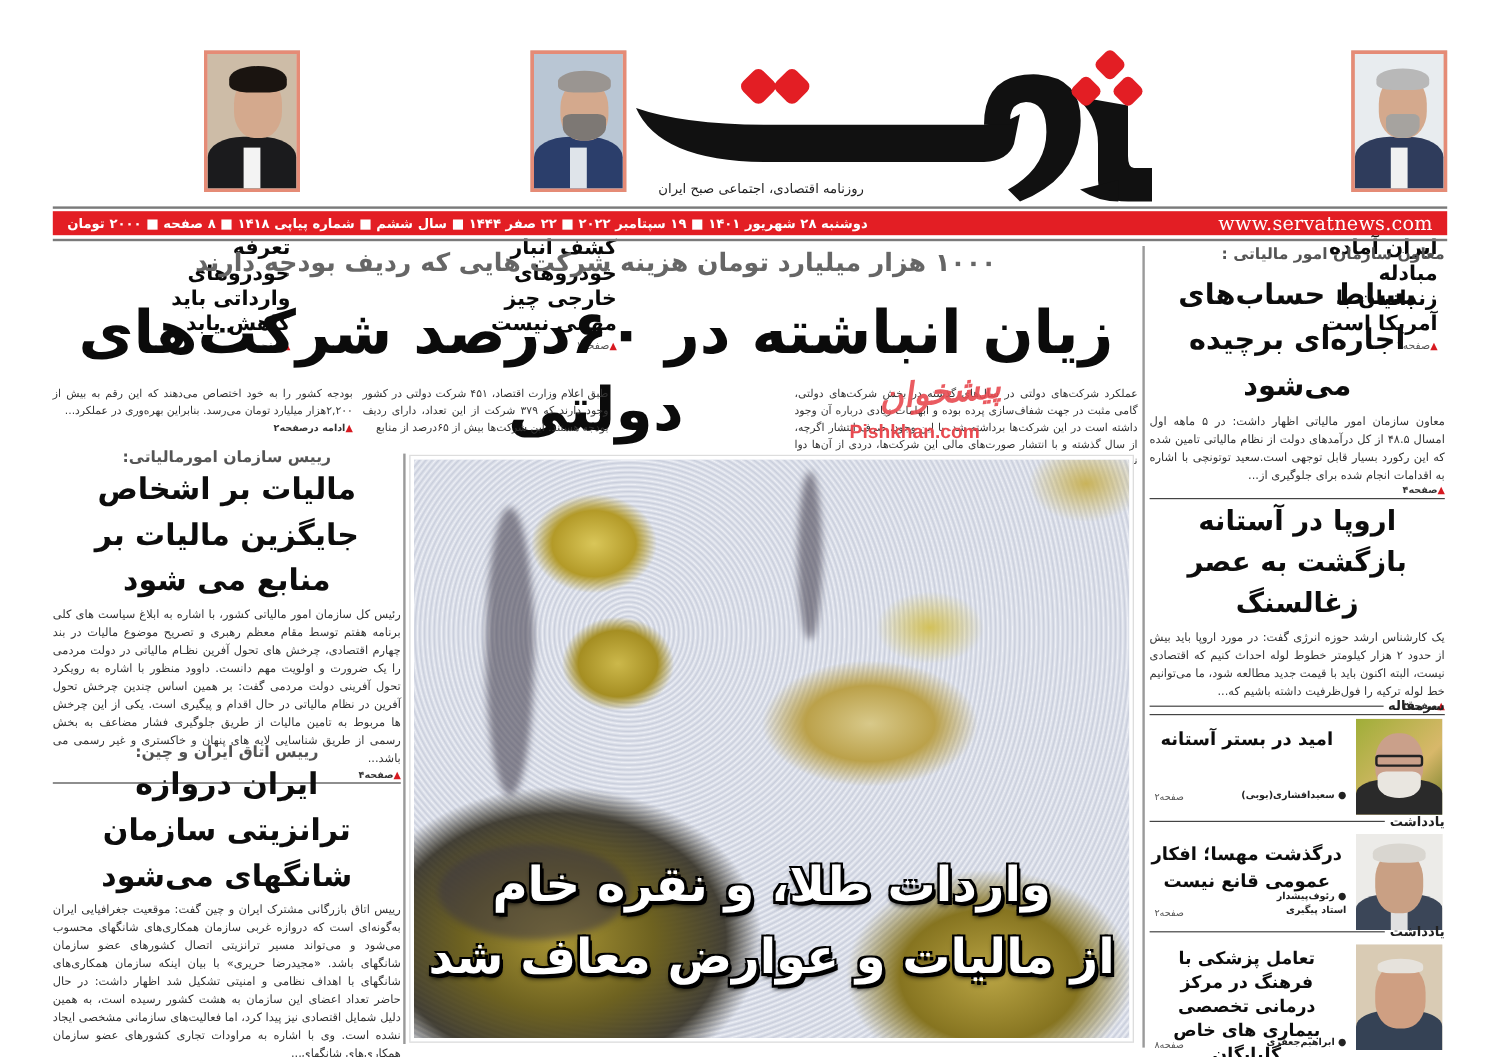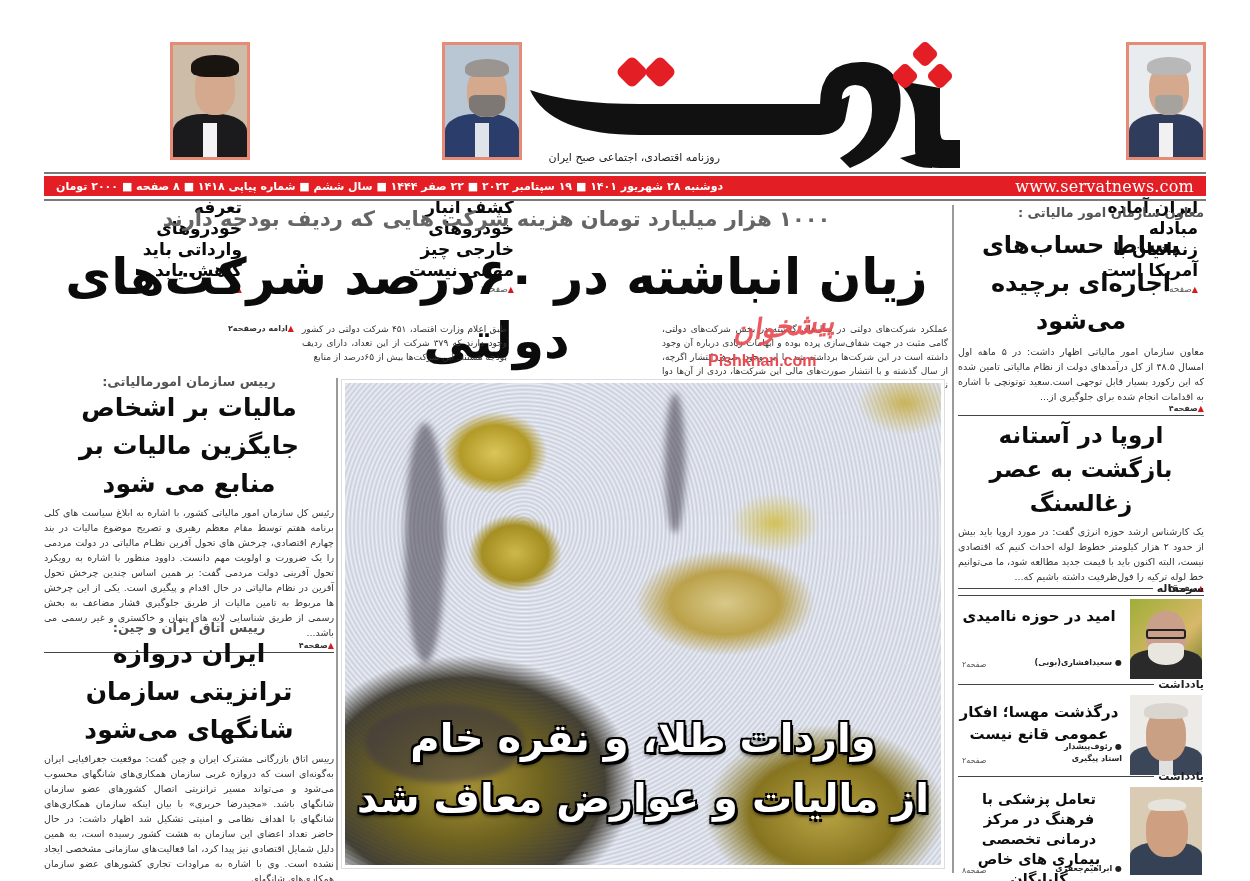--- a/index.html
+++ b/index.html
@@ -161,20 +161,21 @@
   <span class="date">دوشنبه ۲۸ شهریور ۱۴۰۱ ■ ۱۹ سپتامبر ۲۰۲۲ ■ ۲۲ صفر ۱۴۴۴ ■ سال ششم ■ شماره پیاپی ۱۴۱۸ ■ ۸ صفحه ■ ۲۰۰۰ تومان</span>
 </div>
 <div class="botline"></div>
 
 <div class="kicker">۱۰۰۰ هزار میلیارد تومان هزینه شرکت هایی که ردیف بودجه دارند</div>
 <div class="lead-head">زیان انباشته در ۶۰درصد شرکت‌های دولتی</div>
 
 <div class="lead-body" style="left:662px; width:286px;">عملکرد شرکت‌های دولتی در سال‌های گذشته در بخش شرکت‌های دولتی، گامی مثبت در جهت شفاف‌سازی پرده بوده و ابهامات زیادی درباره آن وجود داشته است در این شرکت‌ها برداشته شد. با این وجود، صرف انتشار اگرچه، از سال گذشته و با انتشار صورت‌های مالی این شرکت‌ها، دردی از آن‌ها دوا نمی‌کند.</div>
 <div class="lead-body" style="left:302px; width:205px;">طبق اعلام وزارت اقتصاد، ۴۵۱ شرکت دولتی در کشور وجود دارند که ۳۷۹ شرکت از این تعداد، دارای ردیف بودجه هستند. این شرکت‌ها بیش از ۶۵درصد از منابع</div>
 <div class="lead-body" style="left:44px; width:250px;">
+  <div>بودجه کشور را به خود اختصاص می‌دهند که این رقم به بیش از ۲,۲۰۰هزار میلیارد تومان می‌رسد. بنابراین بهره‌وری در عملکرد...</div>
   <div class="more"><span class="tri">▲</span><span>ادامه درصفحه۲</span></div>
 </div>
 
 <div class="wm">
   <span class="fa">پیشخوان</span>
   <span class="en">Pishkhan.com</span>
 </div>
 
 <div class="vrule" style="left:336px; top:378px; height:492px;"></div>
 
@@ -223,21 +224,21 @@
       <span class="ln"></span>
     </div>
   <div class="opinion">
     <div class="op-photo">
       <div class="face-bg" style="background:linear-gradient(135deg,#9fae38,#d8b86a 60%,#6c7a22);"></div>
       <div class="face-suit" style="background:#2a2a2a;"></div>
       <div class="face-head" style="left:16px; top:12px; width:40px; height:50px; background:#caa08a;"></div>
       <div class="face-hair" style="left:18px; top:44px; width:36px; height:22px; background:#e9e6e0; border-radius:20% 20% 50% 50%;"></div>
       <div style="position:absolute; left:16px; top:30px; width:40px; height:10px; border:2px solid #222; border-radius:3px;"></div>
     </div>
-    <div class="op-title">امید در حوزه ناامیدی</div>
+    <div class="op-title">امید در بستر آستانه</div>
     <div class="op-author">● <span>سعیدافشاری(بوبی)</span></div>
     <div class="op-page">صفحه۲</div>
   </div>
 </div>
 
 <div class="rcol" style="top:678px;">
   <div class="section-label">
       <span class="lbl">یادداشت</span>
       <span class="ln"></span>
     </div>

